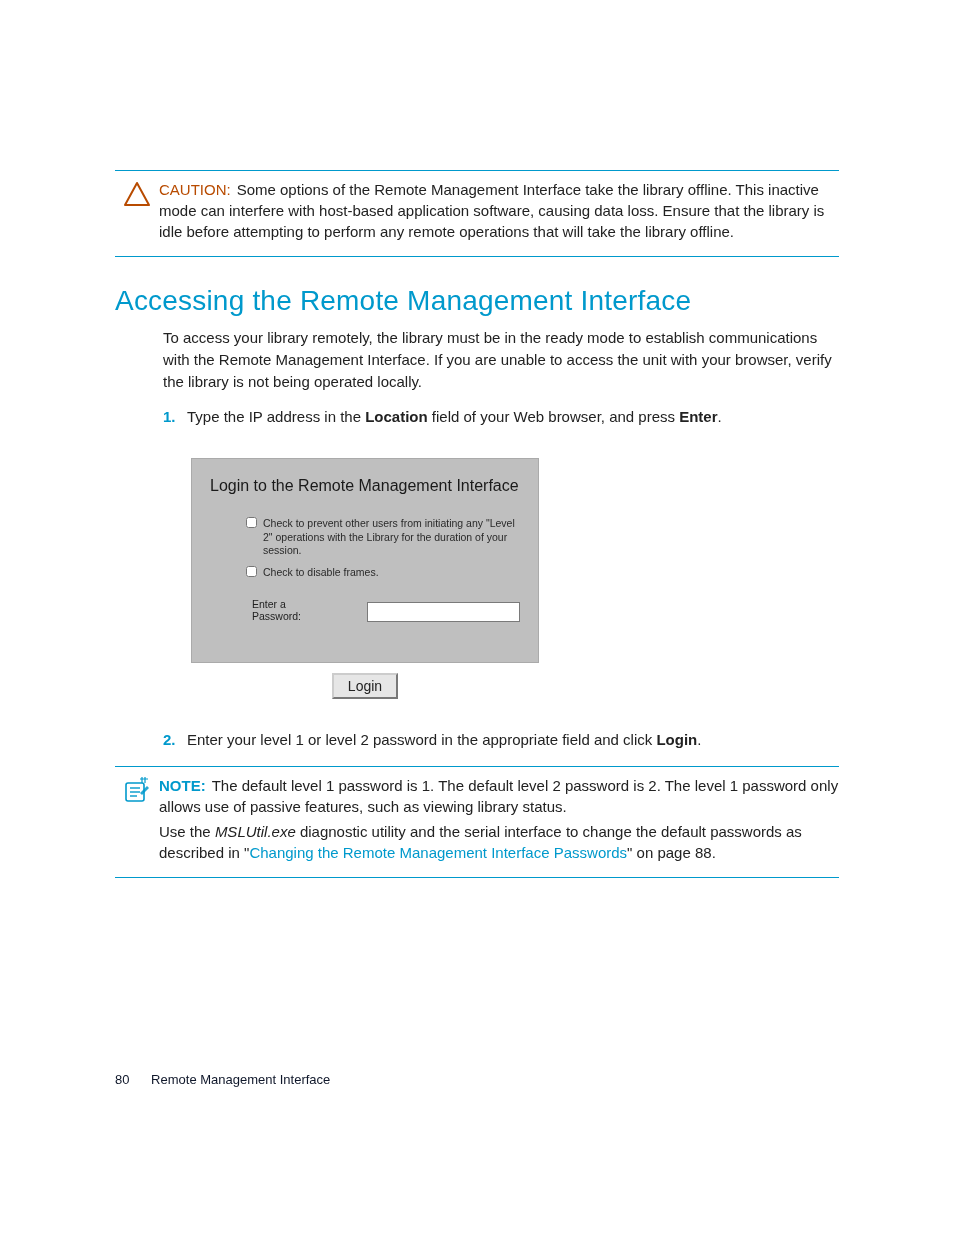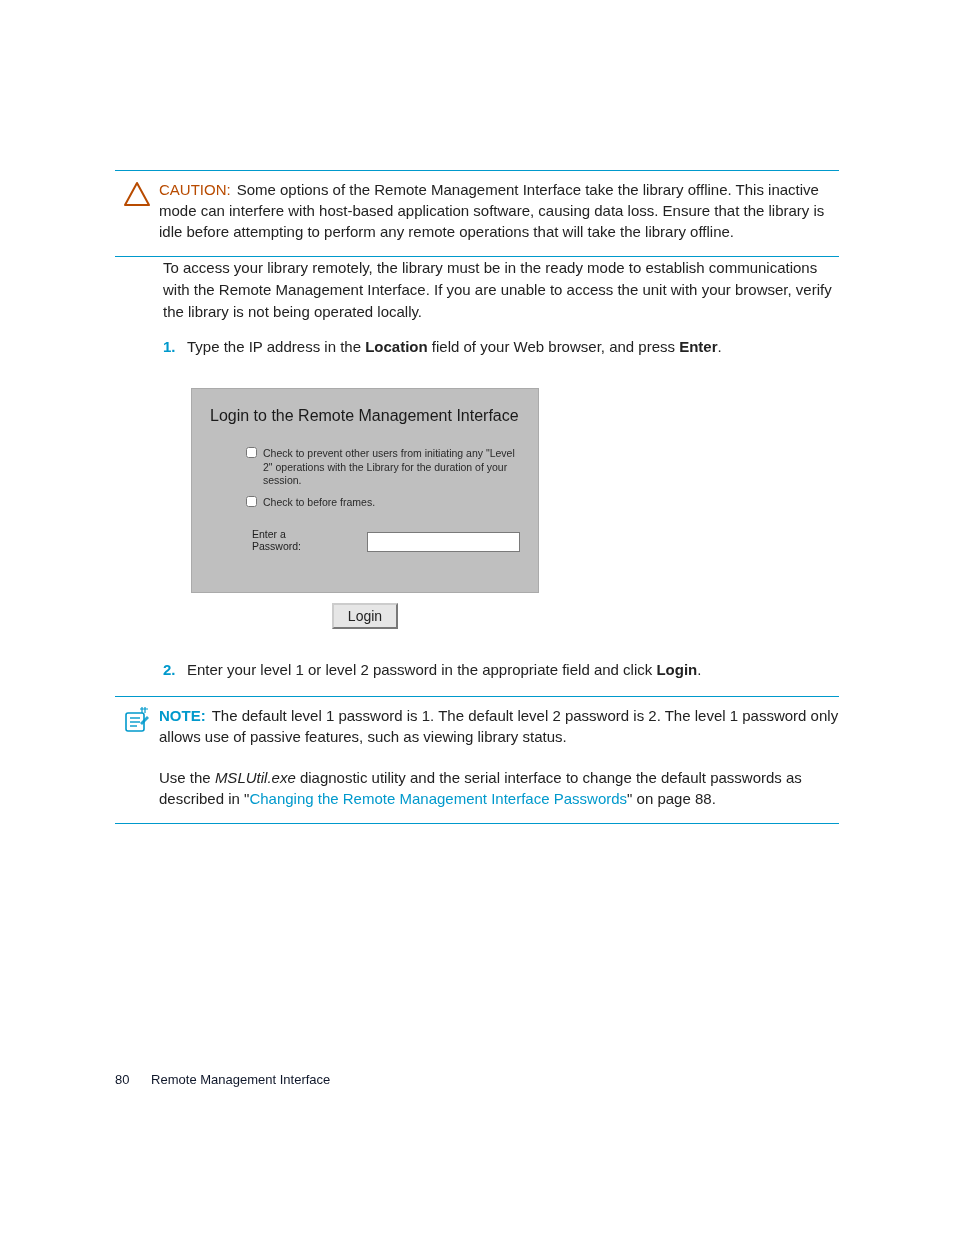--- a/index.html
+++ b/index.html
@@ -188,20 +188,21 @@
       <svg width="28" height="26" viewBox="0 0 28 26">
         <path d="M14 2 L26 24 L2 24 Z" fill="none" stroke="#b84b00" stroke-width="2" stroke-linejoin="round"></path>
       </svg>
     </div>
     <div class="callout-body">
       <span class="caution-label">CAUTION:</span><span>Some options of the Remote Management Interface take the library offline. This inactive mode can interfere with host-based application software, causing data loss. Ensure that the library is idle before attempting to perform any remote operations that will take the library offline.</span>
     </div>
   </div>
   <hr class="hr-line-bottom">
 
+  <h1 class="section-title">Accessing the Remote Management Interface</h1>
 
   <div class="body-text">To access your library remotely, the library must be in the ready mode to establish communications with the Remote Management Interface. If you are unable to access the unit with your browser, verify the library is not being operated locally.</div>
 
   <ol class="step-list">
     <li>
       <span class="step-num">1.</span>
       <div class="step-body">
         <span>Type the IP address in the </span><span class="bold">Location</span><span> field of your Web browser, and press </span><span class="bold">Enter</span><span>.</span>
       </div>
     </li>
@@ -209,21 +210,21 @@
 
   <div class="login-panel-wrap">
     <div class="login-panel">
       <div class="login-panel-title">Login to the Remote Management Interface</div>
       <label class="login-check-row">
         <input type="checkbox" style="">
         <span>Check to prevent other users from initiating any "Level 2" operations with the Library for the duration of your session.</span>
       </label>
       <label class="login-check-row">
         <input type="checkbox" style="">
-        <span>Check to before frames.</span>
+        <span>Check to disable frames.</span>
       </label>
       <div class="login-pass-row">
         <span>Enter a Password:</span>
         <input type="password" style="">
       </div>
     </div>
     <div class="login-btn-row">
       <button class="login-btn">Login</button>
     </div>
   </div>
@@ -245,21 +246,21 @@
         <rect x="4" y="6" width="18" height="18" rx="2" fill="none" stroke="#0099cc" stroke-width="1.6"></rect>
         <line x1="8" y1="11" x2="18" y2="11" stroke="#0099cc" stroke-width="1.4"></line>
         <line x1="8" y1="15" x2="18" y2="15" stroke="#0099cc" stroke-width="1.4"></line>
         <line x1="8" y1="19" x2="15" y2="19" stroke="#0099cc" stroke-width="1.4"></line>
         <path d="M18 2 L26 2 M20 0 L20 6 M23 0 L23 6" stroke="#0099cc" stroke-width="1.2" fill="none"></path>
         <path d="M20 18 L27 11 L25 9 L18 16 Z" fill="#0099cc" opacity="0.85"></path>
       </svg>
     </div>
     <div class="callout-body">
       <span class="note-label">NOTE:</span><span>The default level 1 password is 1. The default level 2 password is 2. The level 1 password only allows use of passive features, such as viewing library status.</span>
-      <div style="margin-top:20px;">
+      <div style="margin-top:4px;">
         <span>Use the </span><span class="italic-filename">MSLUtil.exe</span><span> diagnostic utility and the serial interface to change the default passwords as described in "</span><span class="link-text">Changing the Remote Management Interface Passwords</span><span>" on page 88.</span>
       </div>
     </div>
   </div>
   <hr class="hr-line-bottom">
 
   <div class="footer">
     <span class="footer-page">80</span>
     <span>Remote Management Interface</span>
   </div>

